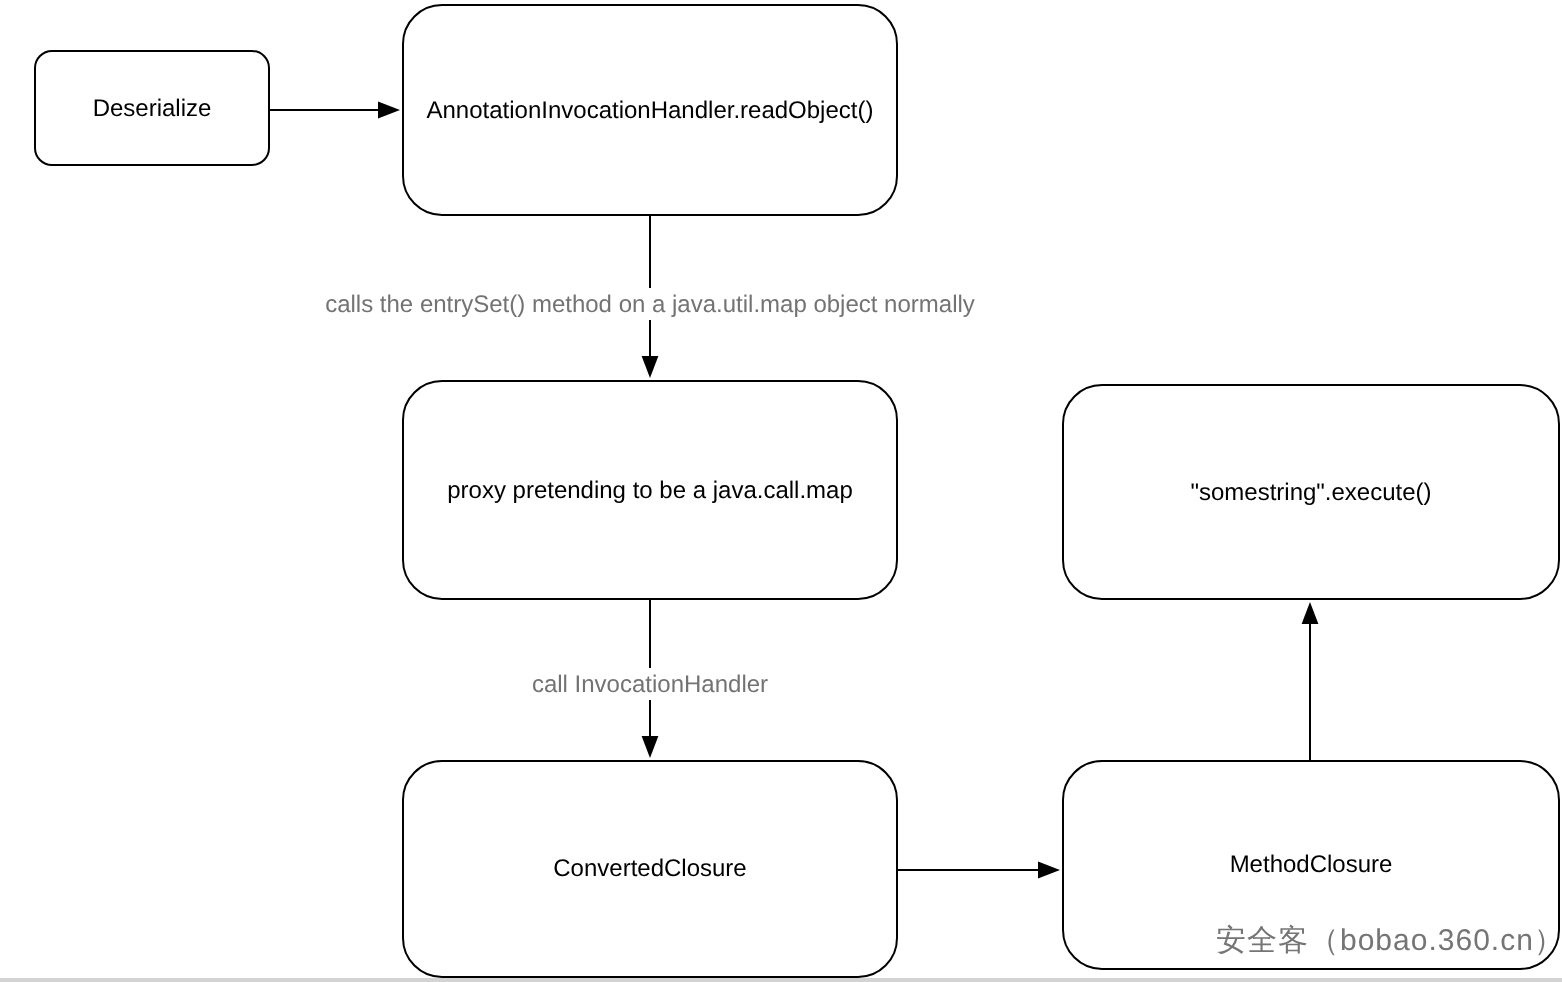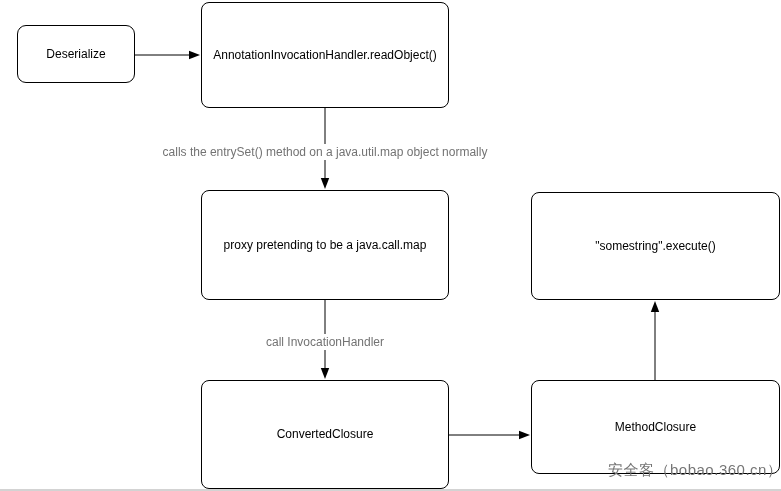--- a/index.html
+++ b/index.html
@@ -32,28 +32,28 @@
     align-items: center;
     justify-content: center;
     text-align: center;
     font-size: 12px;
     color: #000000;
     z-index: 2;
     padding: 0 6px;
     line-height: 1.2;
   }
   .node.small-radius { border-radius: 9px; }
-  .node.big-radius   { border-radius: 8px; }
+  .node.big-radius   { border-radius: 20px; }
 
   #node-deserialize        { left: 1px;   top: 25px;  width: 118px; height: 58px; margin-left: 16px; }
   #node-readobject         { left: 201px; top: 2px;   width: 248px; height: 106px; }
   #node-proxy              { left: 201px; top: 190px; width: 248px; height: 110px; }
   #node-convertedclosure   { left: 201px; top: 380px; width: 248px; height: 109px; }
   #node-somestring         { left: 531px; top: 192px; width: 249px; height: 108px; }
-  #node-methodclosure      { left: 531px; top: 380px; width: 249px; height: 94px; }
+  #node-methodclosure      { left: 531px; top: 380px; width: 249px; height: 105px; }
 
   .edge-label {
     position: absolute;
     transform: translateX(-50%);
     background: #ffffff;
     font-size: 12px;
     color: #737373;
     white-space: nowrap;
     padding: 1px 3px;
     z-index: 3;

